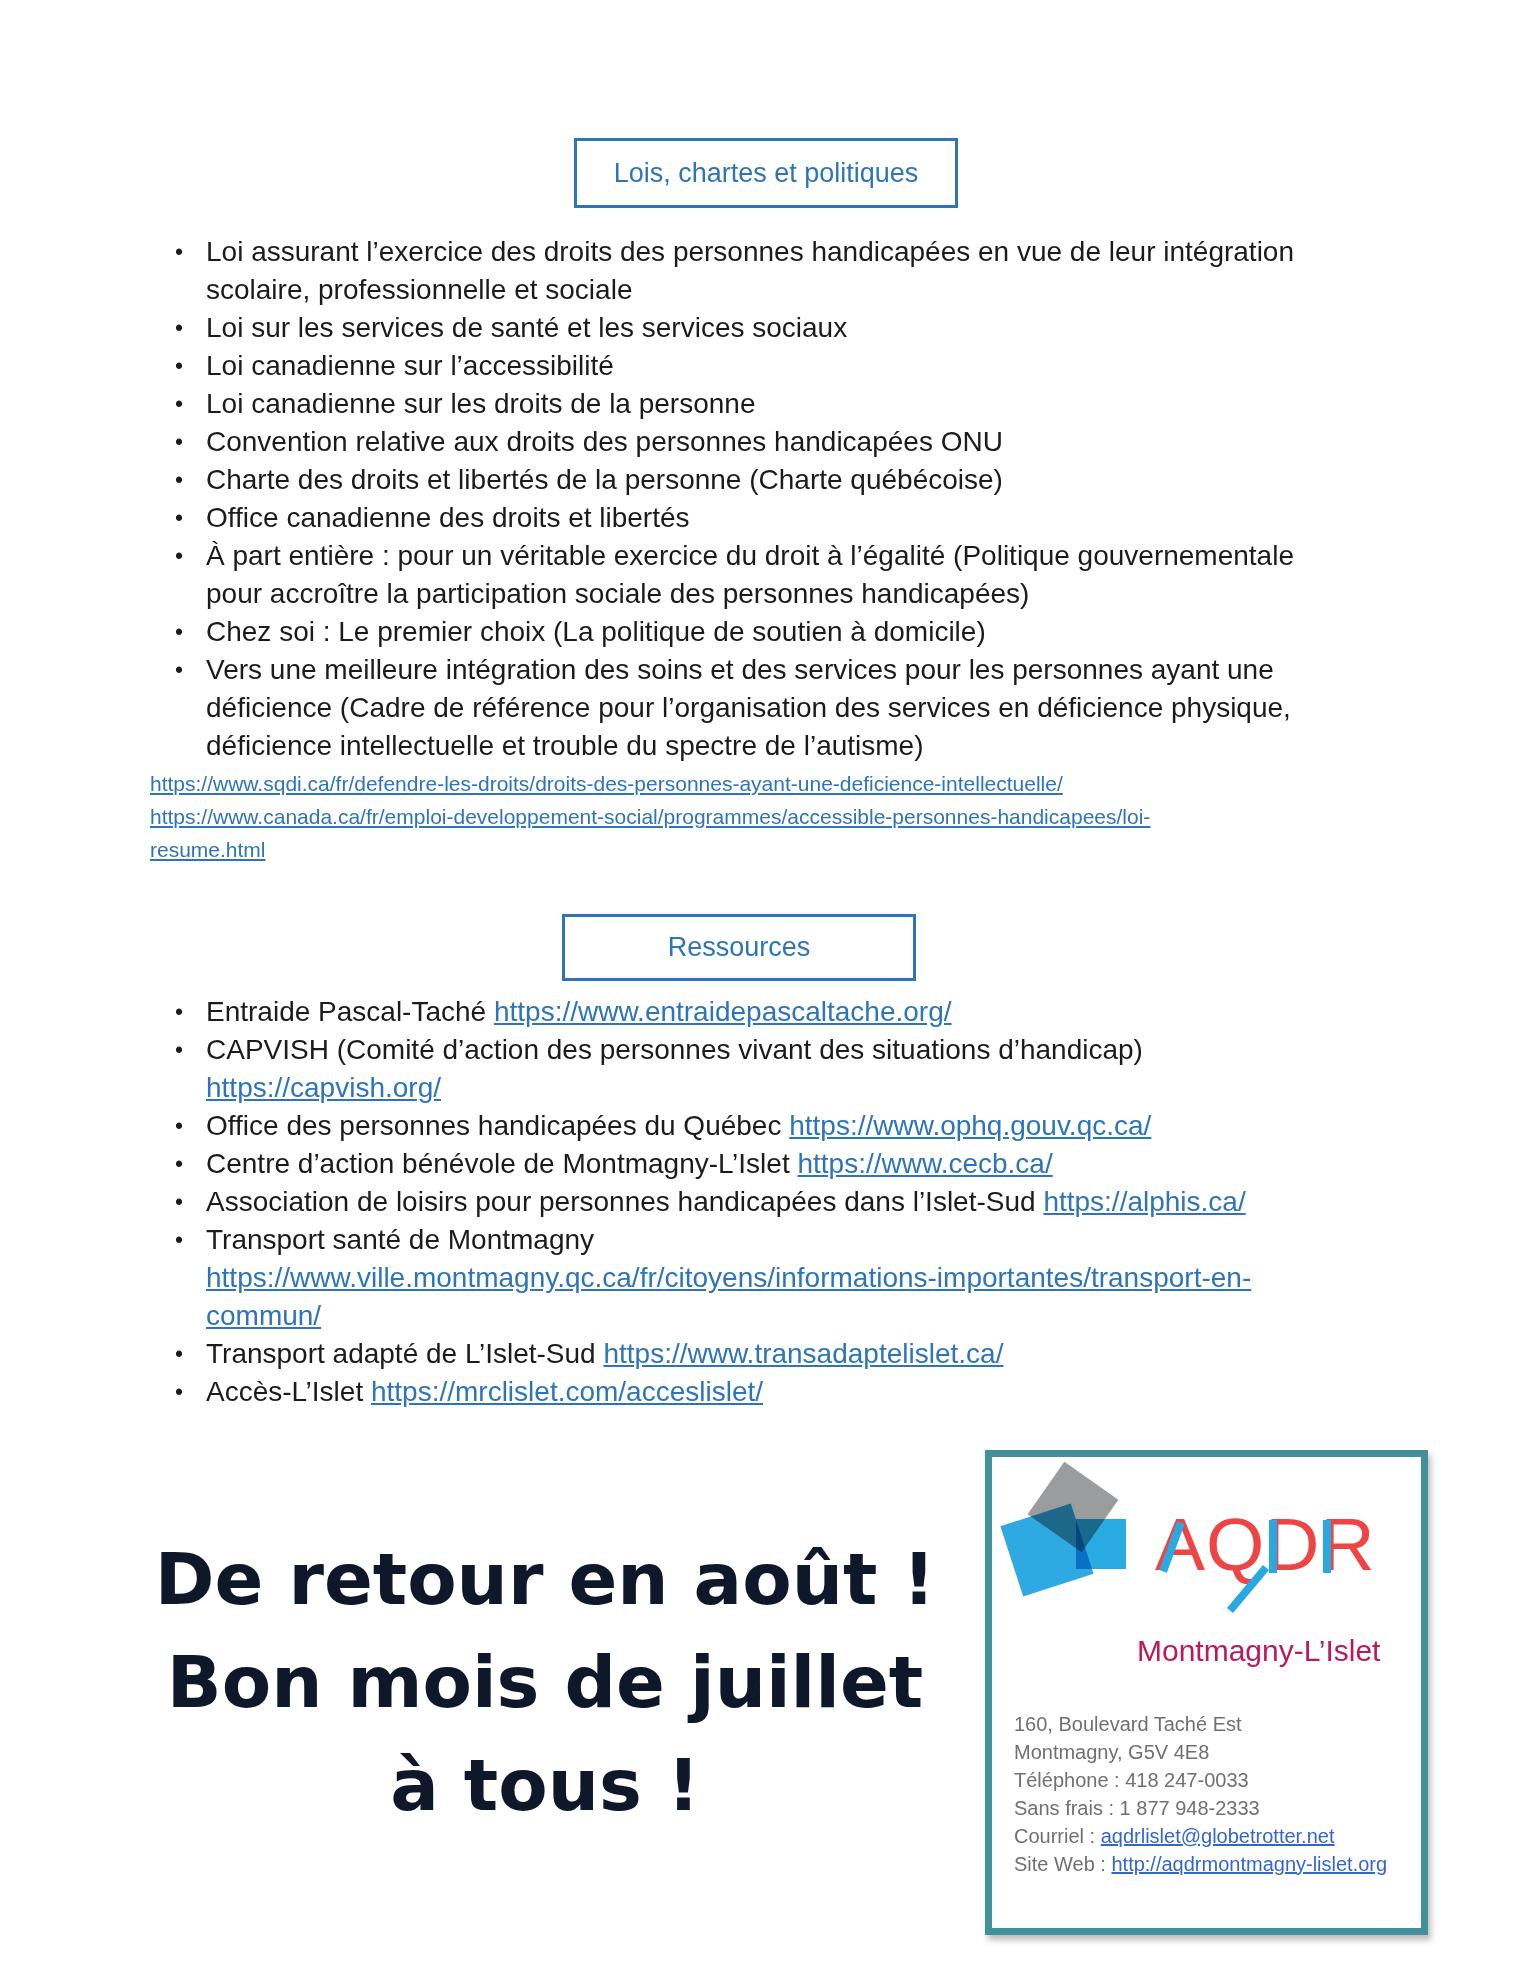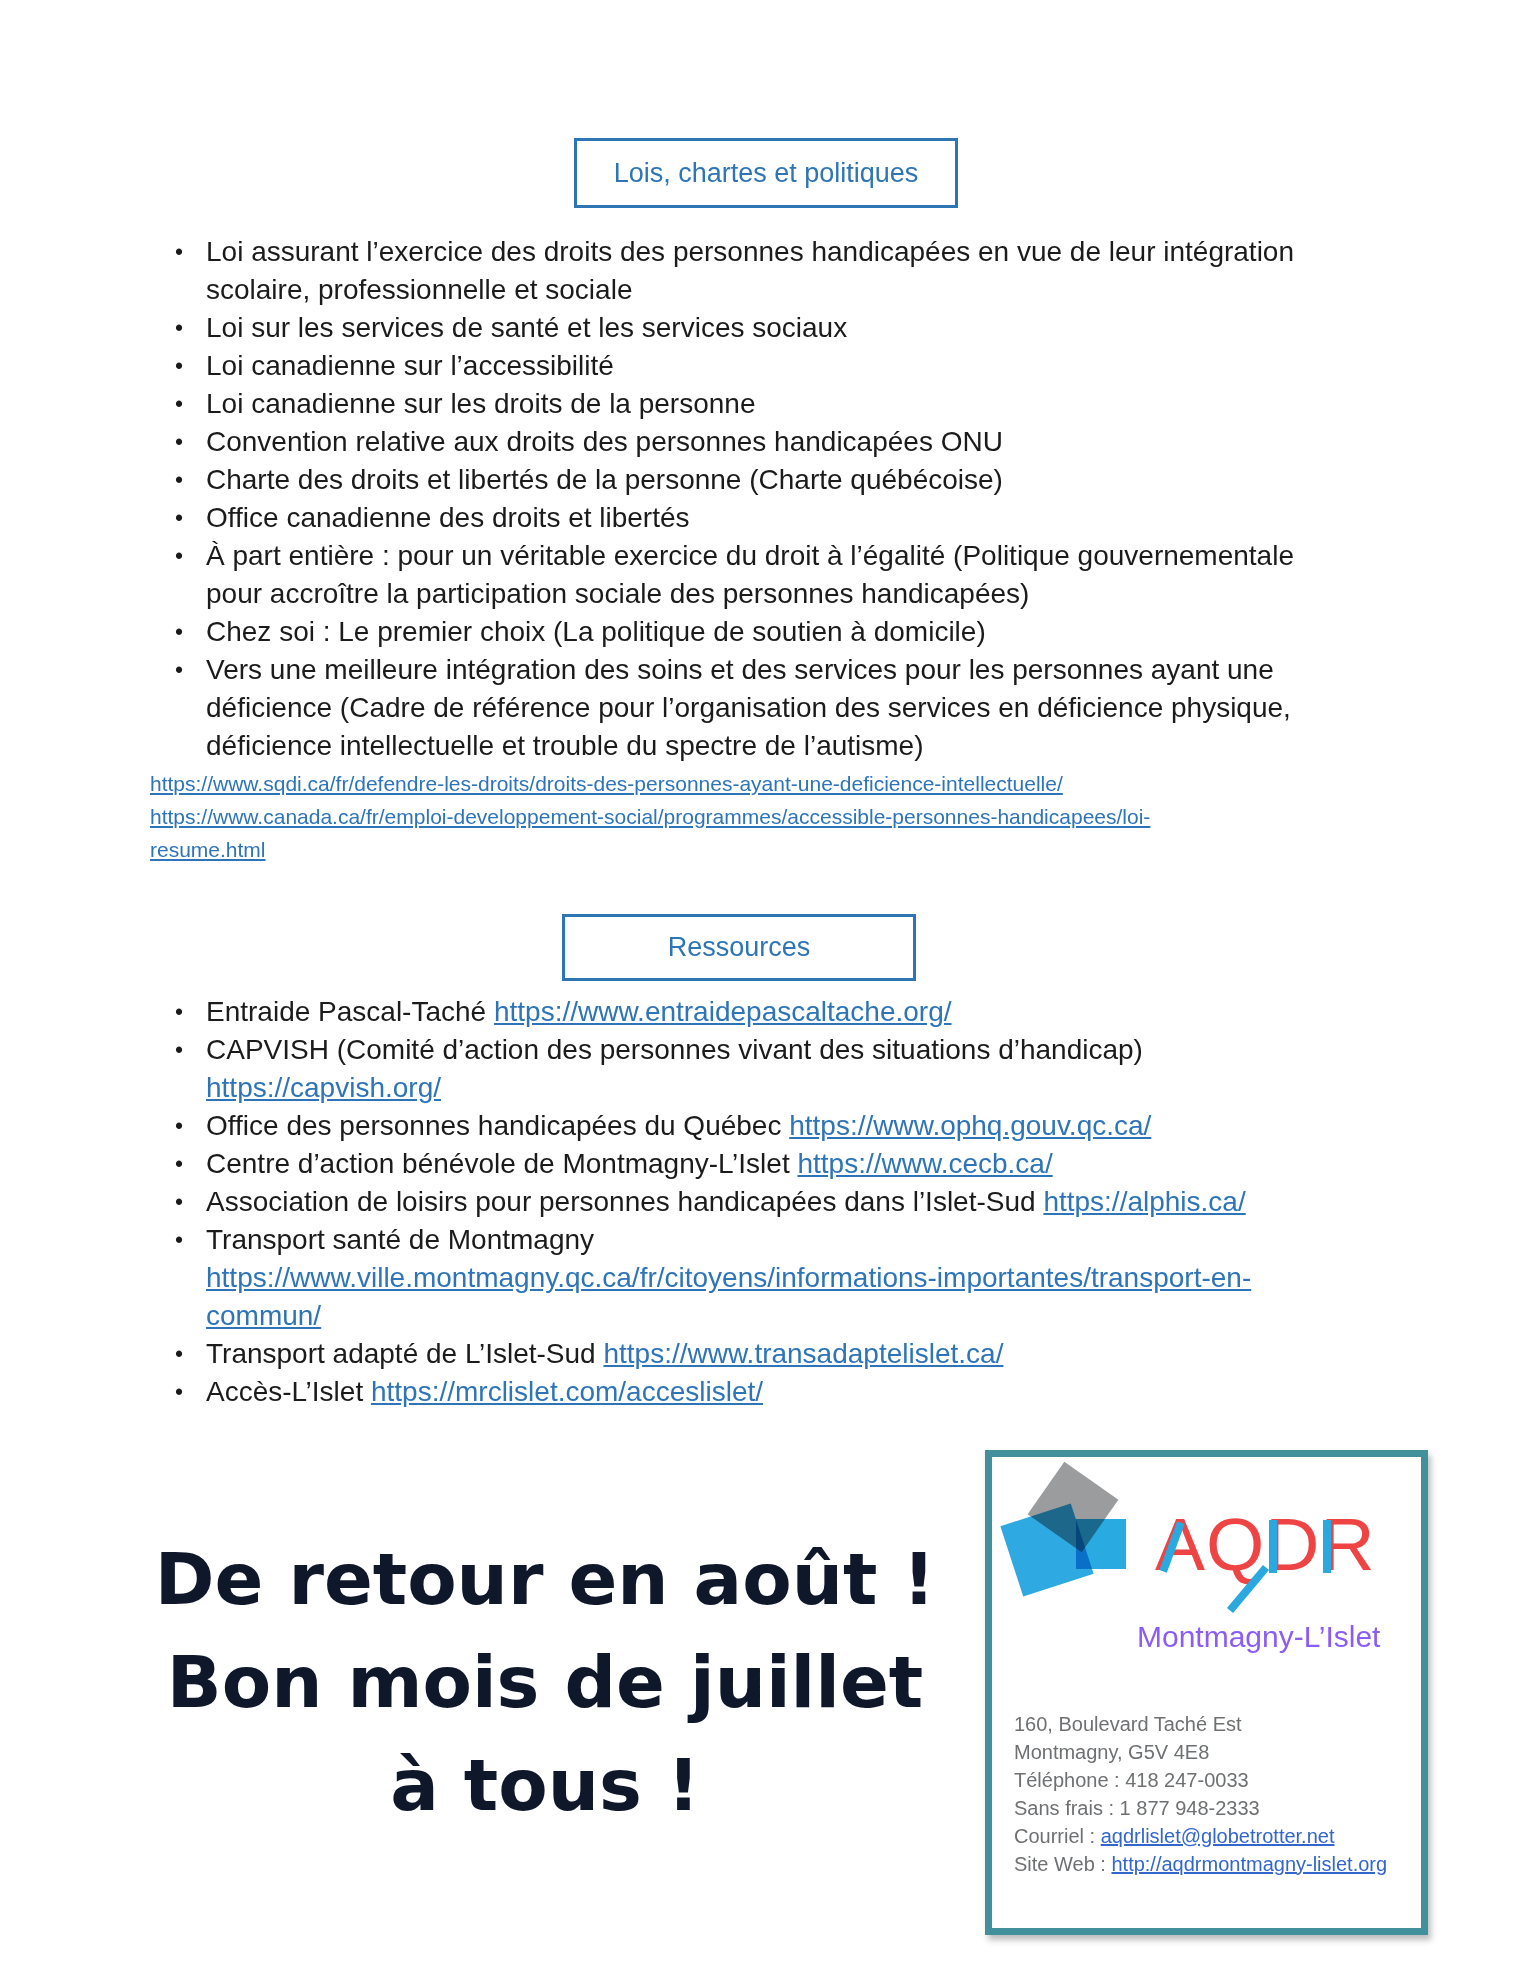--- a/index.html
+++ b/index.html
@@ -53,21 +53,21 @@
   .aqdr-word{
     position:absolute;left:163px;top:50px;font-size:75px;line-height:1;
     color:#ef4444;letter-spacing:1px;font-family:"Liberation Sans",sans-serif;
   }
   .accent{position:absolute;background:#2aa9e0;}
   .accent-a{left:176px;top:64px;width:8px;height:52px;transform:rotate(20deg);}
   .accent-q{left:252px;top:104px;width:8px;height:56px;transform:rotate(40deg);}
   .accent-d{left:277px;top:63px;width:8px;height:53px;}
   .accent-r{left:331px;top:63px;width:8px;height:53px;}
   .aqdr-region{
-    position:absolute;left:145px;top:163px;font-size:30px;color:#8b5cf6;
+    position:absolute;left:145px;top:177px;font-size:30px;color:#be185d;
     font-weight:300;letter-spacing:0px;
   }
   .aqdr-contact{position:absolute;left:22px;top:253px;font-size:20px;line-height:28px;color:#6e7072;}
   .aqdr-contact a{color:#3366cc;}
 </style>
 </head>
 <body>
 
 <div class="page">
 

